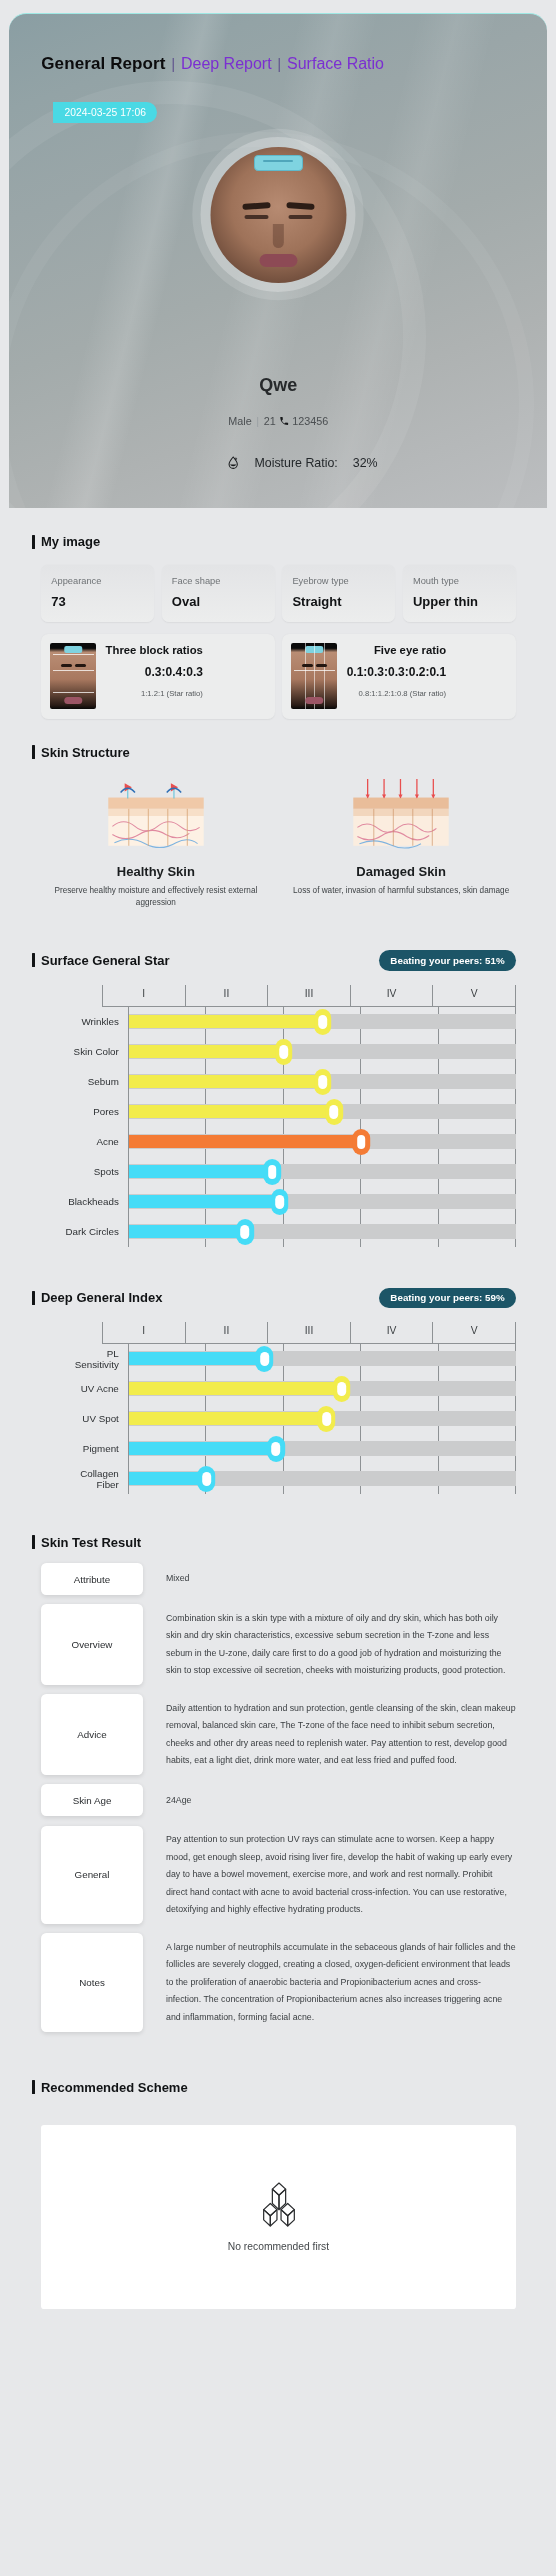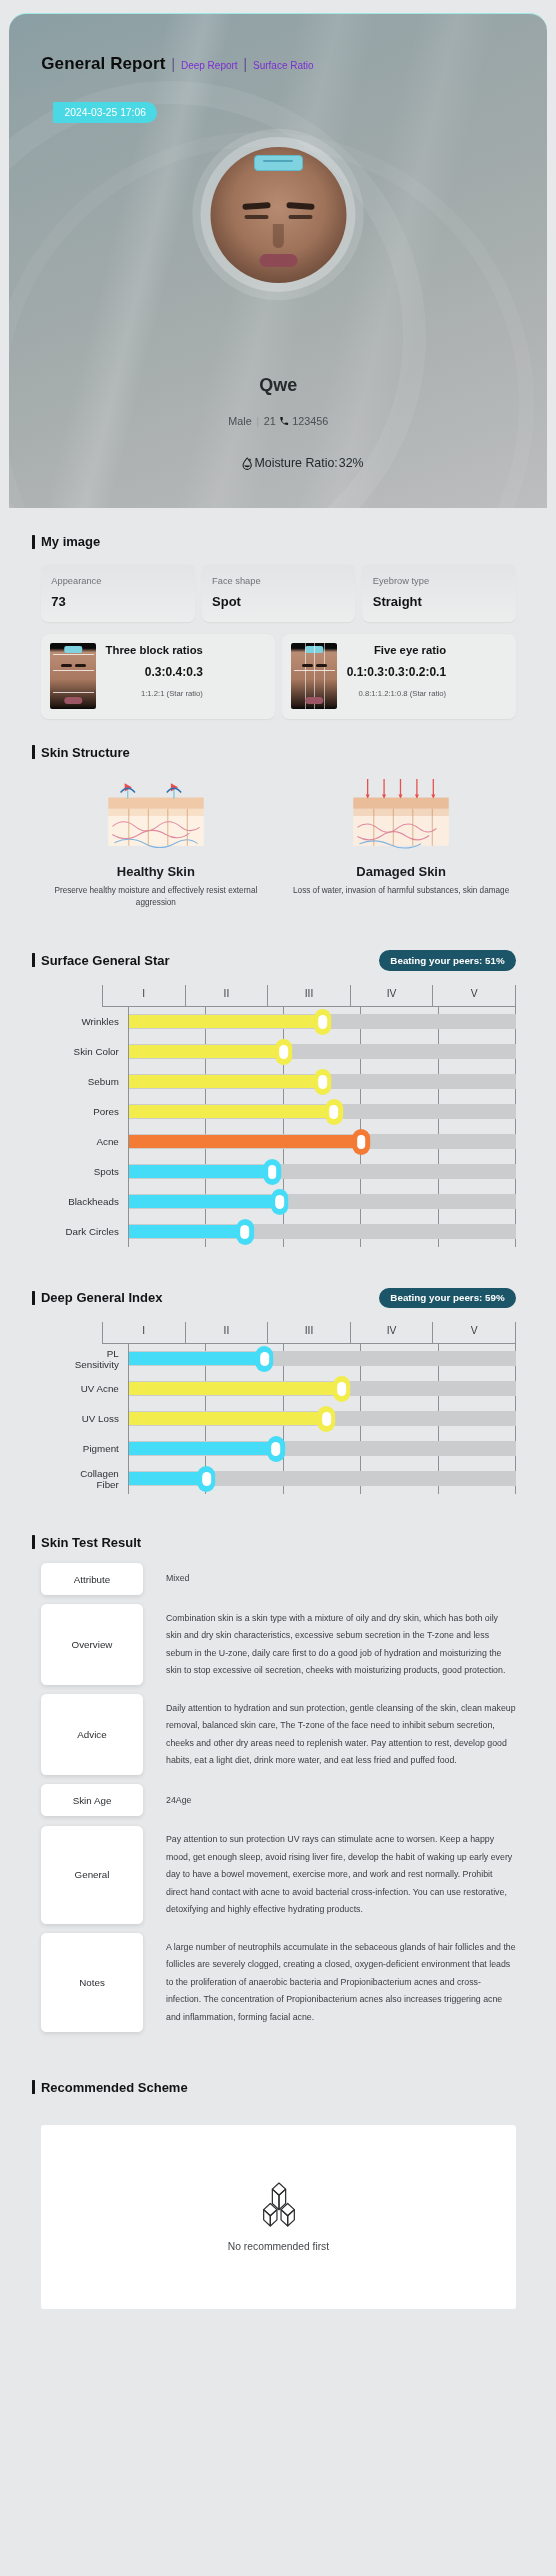--- a/index.html
+++ b/index.html
@@ -41,21 +41,21 @@
   }
   .tabs {
     position: relative; z-index: 4;
     padding: 40px 0 0 32px;
     display: flex; align-items: baseline; gap: 0;
   }
   .tab-active {
     font-size: 17px; font-weight: 700; color: #0c0c0d; letter-spacing: 0.1px;
   }
   .tab-sep { color: #5a4a8a; font-size: 15.5px; margin: 0 5.7px; opacity:.85; }
-  .tab-link { font-size: 10px; color: #7b2fd1; font-weight: 400; }
+  .tab-link { font-size: 16px; color: #7b2fd1; font-weight: 400; }
 
   .date-badge {
     position: absolute; left: 44px; top: 88px; z-index: 4;
     background: #4ad9e4; color: #ffffff;
     font-size: 10.3px; padding: 4.6px 11.3px 5.2px 11.3px;
     border-radius: 0 14.4px 14.4px 0;
     white-space: nowrap;
   }
 
   .avatar-wrap {
@@ -88,21 +88,21 @@
   }
   .profile-meta {
     position:absolute; z-index:4; top: 401px; left:0; right:0; text-align:center;
     font-size: 10.8px; color:#4a4e51; display:flex; justify-content:center; align-items:center; gap:3.1px;
   }
   .meta-div { color:#9aa0a4; margin:0 1.5px; }
   .phone-ico { display:inline-block; width:10.3px; height:10.3px; position:relative; }
   .phone-ico svg { display:block; }
   .moisture {
     position:absolute; z-index:4; top: 442px; left:0; right:0; text-align:center;
-    font-size: 12.4px; color:#24282b; display:flex; justify-content:center; align-items:center; gap:1px;margin-left:48px;
+    font-size: 12.4px; color:#24282b; display:flex; justify-content:center; align-items:flex-start; gap:15px;margin-left:48px;
   }
   .drop-ico svg{display:block;}
 
   
   .section-title {
     display:flex; align-items:center; gap:6.2px;
     font-size: 13px; font-weight:700; color:#111315;
     padding-left: 41px;
   }
   .section-title::before {
@@ -265,25 +265,29 @@
   <div class="spacer-50"></div>
   <div class="section-title">My image</div>
 
   <div class="attr-row">
     <div class="attr-card">
       <div class="attr-label">Appearance</div>
       <div class="attr-value">73</div>
     </div>
     <div class="attr-card">
       <div class="attr-label">Face shape</div>
-      <div class="attr-value">Spot</div>
+      <div class="attr-value">Oval</div>
     </div>
     <div class="attr-card">
       <div class="attr-label">Eyebrow type</div>
       <div class="attr-value">Straight</div>
+    </div>
+    <div class="attr-card">
+      <div class="attr-label">Mouth type</div>
+      <div class="attr-value">Upper thin</div>
     </div>
   </div>
 
   <div class="ratio-row">
     <div class="ratio-card">
       <div class="ratio-thumb">
         <div class="cap2"></div>
         <div class="ln" style="top:10.3px"></div>
           <div class="ln" style="top:27px"></div>
           <div class="ln" style="top:49px"></div>
@@ -510,21 +514,21 @@
         <div class="crow">
             <div class="stripe"></div>
             <div class="rlabel">UV Acne</div>
             <div class="bar" style="width: 55%; background: rgb(242, 236, 76);"></div>
             <div class="knob" style="left: 55%; background: rgb(242, 236, 76);">
               <i></i>
             </div>
           </div>
         <div class="crow">
             <div class="stripe"></div>
-            <div class="rlabel">UV Loss</div>
+            <div class="rlabel">UV Spot</div>
             <div class="bar" style="width: 51%; background: rgb(242, 236, 76);"></div>
             <div class="knob" style="left: 51%; background: rgb(242, 236, 76);">
               <i></i>
             </div>
           </div>
         <div class="crow">
             <div class="stripe"></div>
             <div class="rlabel">Pigment</div>
             <div class="bar" style="width: 38%; background: rgb(69, 220, 247);"></div>
             <div class="knob" style="left: 38%; background: rgb(69, 220, 247);">

